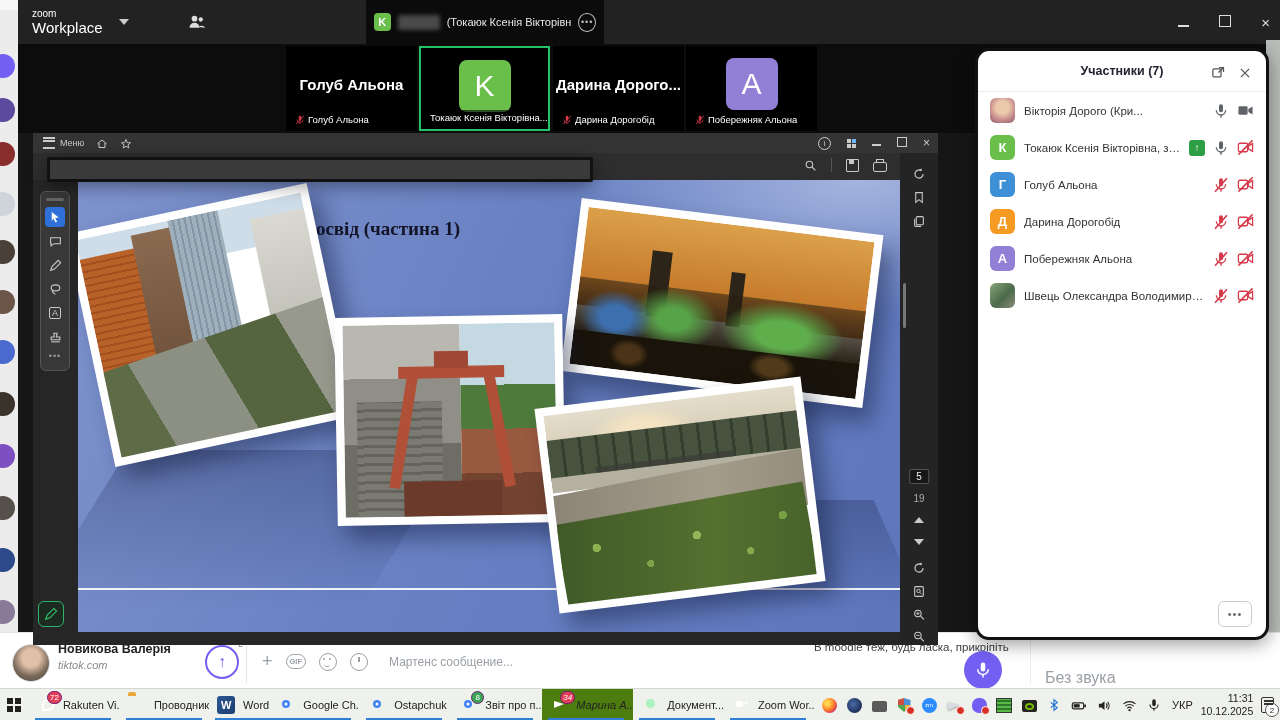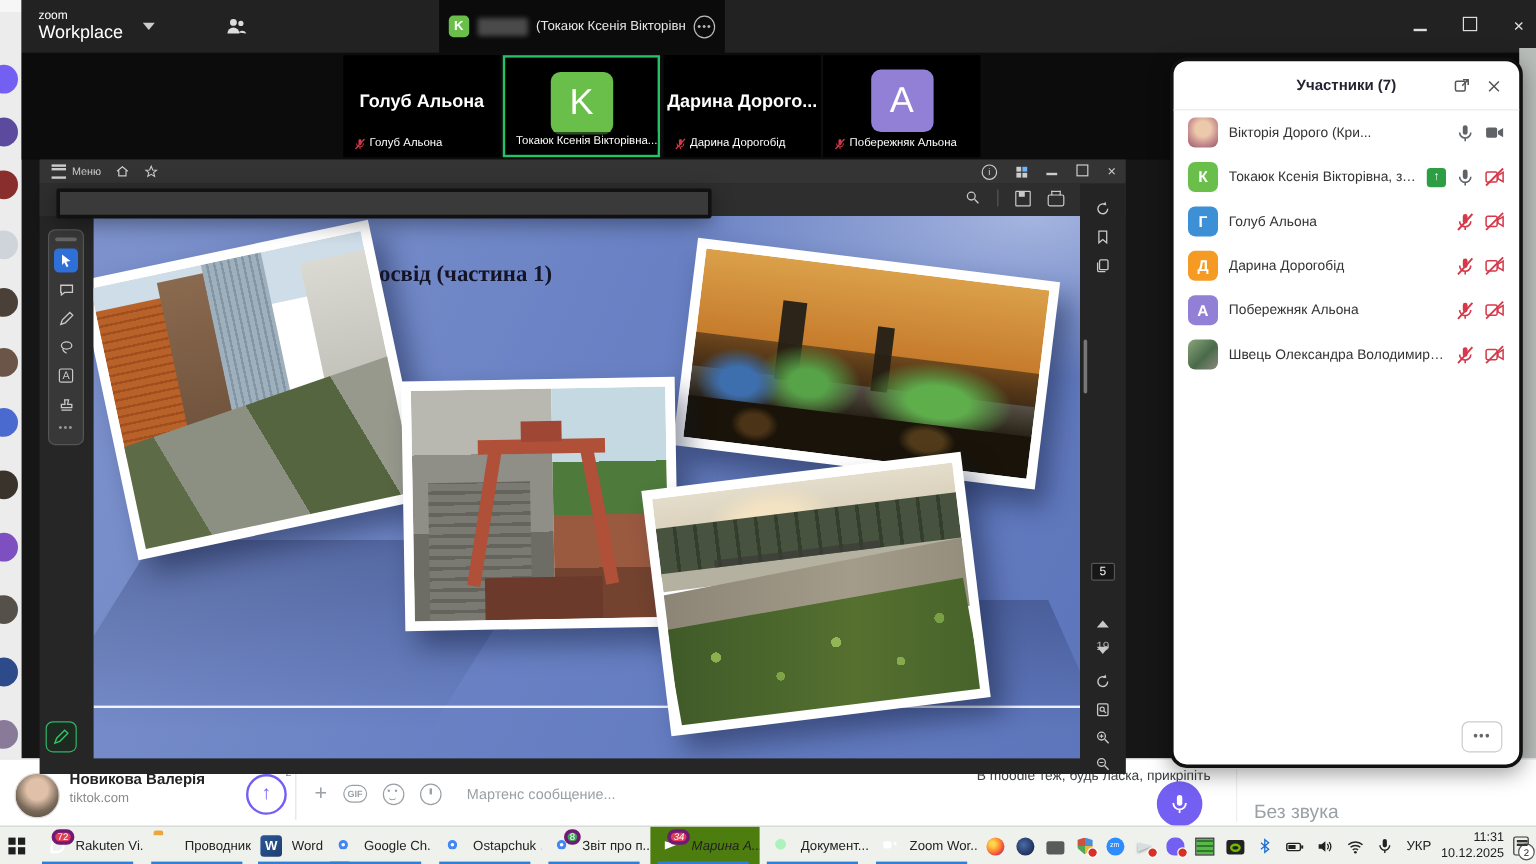--- a/index.html
+++ b/index.html
@@ -69,21 +69,21 @@
   .pal-item{width:20px;height:20px;display:flex;align-items:center;justify-content:center;color:#c9c9c9;border-radius:4px;}
   .pal-item.sel{background:#2f6fd8;color:#fff;}
   .tbx{font-size:9px;border:1px solid #c9c9c9;padding:0 2px;border-radius:2px;}
   .pal-dots{color:#999;font-size:9px;letter-spacing:1px;}
   .edit-pencil{position:absolute;left:5px;top:468px;width:24px;height:24px;border:1px solid #2fb36a;border-radius:6px;background:#1d2a20;display:flex;align-items:center;justify-content:center;color:#35c06a;z-index:7;}
   
   .rail{position:absolute;right:0;top:20px;width:38px;height:492px;background:#242424;color:#c9c9c9;z-index:7;}
   .rail .ritem{position:absolute;left:50%;transform:translateX(-50%);display:flex;align-items:center;justify-content:center;}
   .scrollthumb{position:absolute;left:3px;top:130px;width:3px;height:45px;background:#777;border-radius:2px;}
   .pagebox{background:#171717;border:1px solid #555;color:#eee;font-size:10px;padding:1px 6px;border-radius:2px;}
-  .pagetotal{font-size:10px;color:#aaa;margin-top:41px;}
+  .pagetotal{font-size:10px;color:#aaa;}
   .tri-up{width:0;height:0;border-left:5px solid transparent;border-right:5px solid transparent;border-bottom:6px solid #c9c9c9;}
   .tri-down{width:0;height:0;border-left:5px solid transparent;border-right:5px solid transparent;border-top:6px solid #c9c9c9;}
   
   .slide{position:absolute;left:45px;top:47px;width:822px;height:452px;overflow:hidden;background:
     radial-gradient(ellipse 60% 50% at 95% 0%, rgba(220,228,250,.55), rgba(0,0,0,0) 60%),
     linear-gradient(115deg,#7e93cd 0%,#6a82c4 45%,#5d76bb 100%);}
   .slide-title{position:absolute;left:0;top:38px;width:64%;text-align:center;font-family:"Liberation Serif",serif;font-weight:bold;font-size:19px;color:#141426;}
   .slide-line{position:absolute;left:0;top:408px;width:100%;height:2px;background:rgba(255,255,255,.9);}
   .shadow-wedge{position:absolute;background:linear-gradient(rgba(25,35,75,.30),rgba(25,35,75,0));}
   .photo{position:absolute;background:#fff;padding:8px;box-shadow:10px 14px 22px rgba(15,25,55,.45);}
@@ -152,21 +152,21 @@
   .av-orange{background:#f59a23;}
   .av-purple{background:#9180d6;}
   .pname{font-size:11.5px;color:#333;white-space:nowrap;overflow:hidden;text-overflow:ellipsis;flex:1;}
   .picons{display:flex;align-items:center;gap:8px;flex:0 0 auto;}
   .sharebadge{width:16px;height:16px;border-radius:3px;background:#2e9e44;color:#fff;font-size:10px;display:flex;align-items:center;justify-content:center;}
   .more-btn{position:absolute;right:14px;bottom:10px;width:32px;height:24px;border:1px solid #ccc;border-radius:6px;color:#666;font-size:11px;letter-spacing:1px;display:flex;align-items:center;justify-content:center;background:#fff;}
   
   .chatstrip{left:0;top:632px;width:1280px;height:56px;background:#fff;border-top:1px solid #e3e3e3;z-index:5;}
   .chat-av{position:absolute;left:12px;top:11px;width:36px;height:36px;border-radius:50%;background:radial-gradient(circle at 50% 36%,#e0c0a8 30%,#7a6a5a 62%,#4a4038);border:1px solid #ddd;}
   .chat-name{position:absolute;left:58px;top:9px;font-size:12.5px;font-weight:bold;color:#222;}
-  .chat-link{position:absolute;left:58px;top:26px;font-size:11px;color:#8a8a8a;}
+  .chat-link{position:absolute;left:58px;top:26px;font-size:11px;color:#8a8a8a;font-style:italic;}
   .uparrow{position:absolute;left:205px;top:12px;width:30px;height:30px;border:2px solid #7360f2;border-radius:50%;color:#7360f2;font-size:16px;display:flex;align-items:center;justify-content:center;background:#fff;}
   .upbadge{position:absolute;left:238px;top:6px;font-size:9px;color:#888;}
   .chat-div{position:absolute;left:246px;top:8px;width:1px;height:42px;background:#e3e3e3;}
   .inputrow{position:absolute;left:262px;top:18px;display:flex;align-items:center;gap:13px;color:#9aa0a6;}
   .plus{font-size:18px;}
   .gifpill{border:1.5px solid #9aa0a6;border-radius:8px;font-size:7.5px;padding:2px 3px;font-weight:bold;}
   .facec{width:16px;height:16px;border:1.5px solid #9aa0a6;border-radius:50%;position:relative;}
   .facec::before{content:"";position:absolute;left:3px;top:4px;width:2px;height:2px;background:#9aa0a6;border-radius:50%;box-shadow:6px 0 0 #9aa0a6;}
   .facec::after{content:"";position:absolute;left:4px;bottom:3px;width:6px;height:3px;border-bottom:1.5px solid #9aa0a6;border-radius:0 0 6px 6px;}
   .clockc{width:16px;height:16px;border:1.5px solid #9aa0a6;border-radius:50%;position:relative;}
@@ -184,21 +184,21 @@
   .winlogo{width:14px;height:14px;background:
     linear-gradient(#1f1f1f,#1f1f1f) 0 0/6px 6px no-repeat,
     linear-gradient(#1f1f1f,#1f1f1f) 8px 0/6px 6px no-repeat,
     linear-gradient(#1f1f1f,#1f1f1f) 0 8px/6px 6px no-repeat,
     linear-gradient(#1f1f1f,#1f1f1f) 8px 8px/6px 6px no-repeat;}
   .app{position:relative;width:91px;height:32px;display:flex;align-items:center;gap:6px;padding-left:8px;box-sizing:border-box;}
   .app .ulb{position:absolute;left:6px;bottom:0;width:76px;height:3px;background:#2f7fd6;}
   .app-label{font-size:11px;color:#222;white-space:nowrap;overflow:hidden;}
   .app.hl{background:#4d7c0f;font-style:italic;}
   .aicon{position:relative;width:20px;height:20px;flex:0 0 auto;}
-  .badge{position:absolute;right:-5px;top:-4px;min-width:13px;height:13px;border-radius:7px;background:#e23e57;color:#fff;font-size:8px;display:flex;align-items:center;justify-content:center;padding:0 2px;border:3px solid #701a75;box-sizing:border-box;z-index:2;margin-left:15px;}
+  .badge{position:absolute;right:-5px;top:-4px;min-width:13px;height:13px;border-radius:7px;background:#e23e57;color:#fff;font-size:8px;display:flex;align-items:center;justify-content:center;padding:0 2px;border:1px solid #701a75;box-sizing:border-box;z-index:2;margin-left:15px;}
   .badge.green{background:#3aa757;}
   .ic-viber{width:18px;height:18px;border-radius:45% 45% 45% 45%;background:#7360f2;position:relative;margin-top:1px;}
   .ic-viber::after{content:"";position:absolute;left:5px;top:4px;width:8px;height:8px;border:2px solid #fff;border-radius:50% 50% 50% 0;}
   .ic-folder{width:18px;height:13px;background:linear-gradient(#f7c96b,#eaa83c);border-radius:2px;position:relative;margin-top:4px;}
   .ic-folder::before{content:"";position:absolute;left:0;top:-3px;width:8px;height:4px;background:#eaa83c;border-radius:2px 2px 0 0;}
   .ic-word{width:18px;height:18px;border-radius:3px;background:linear-gradient(135deg,#2b5797,#1e3f6f);color:#fff;font-size:11px;font-weight:bold;display:flex;align-items:center;justify-content:center;margin-top:1px;}
   .ic-chrome{width:18px;height:18px;border-radius:50%;background:conic-gradient(#ea4335 0 33%,#4285f4 33% 66%,#34a853 66% 89%,#fbbc05 89%);position:relative;margin-top:1px;}
   .ic-chrome::after{content:"";position:absolute;left:5px;top:5px;width:8px;height:8px;border-radius:50%;background:#fff;box-shadow:inset 0 0 0 2.5px #4285f4;}
   .ic-tg{width:18px;height:18px;border-radius:50%;background:#2ca5e0;position:relative;margin-top:1px;}
   .ic-tg::after{content:"";position:absolute;left:4px;top:6px;width:0;height:0;border-left:10px solid #fff;border-top:3px solid transparent;border-bottom:4px solid transparent;}

